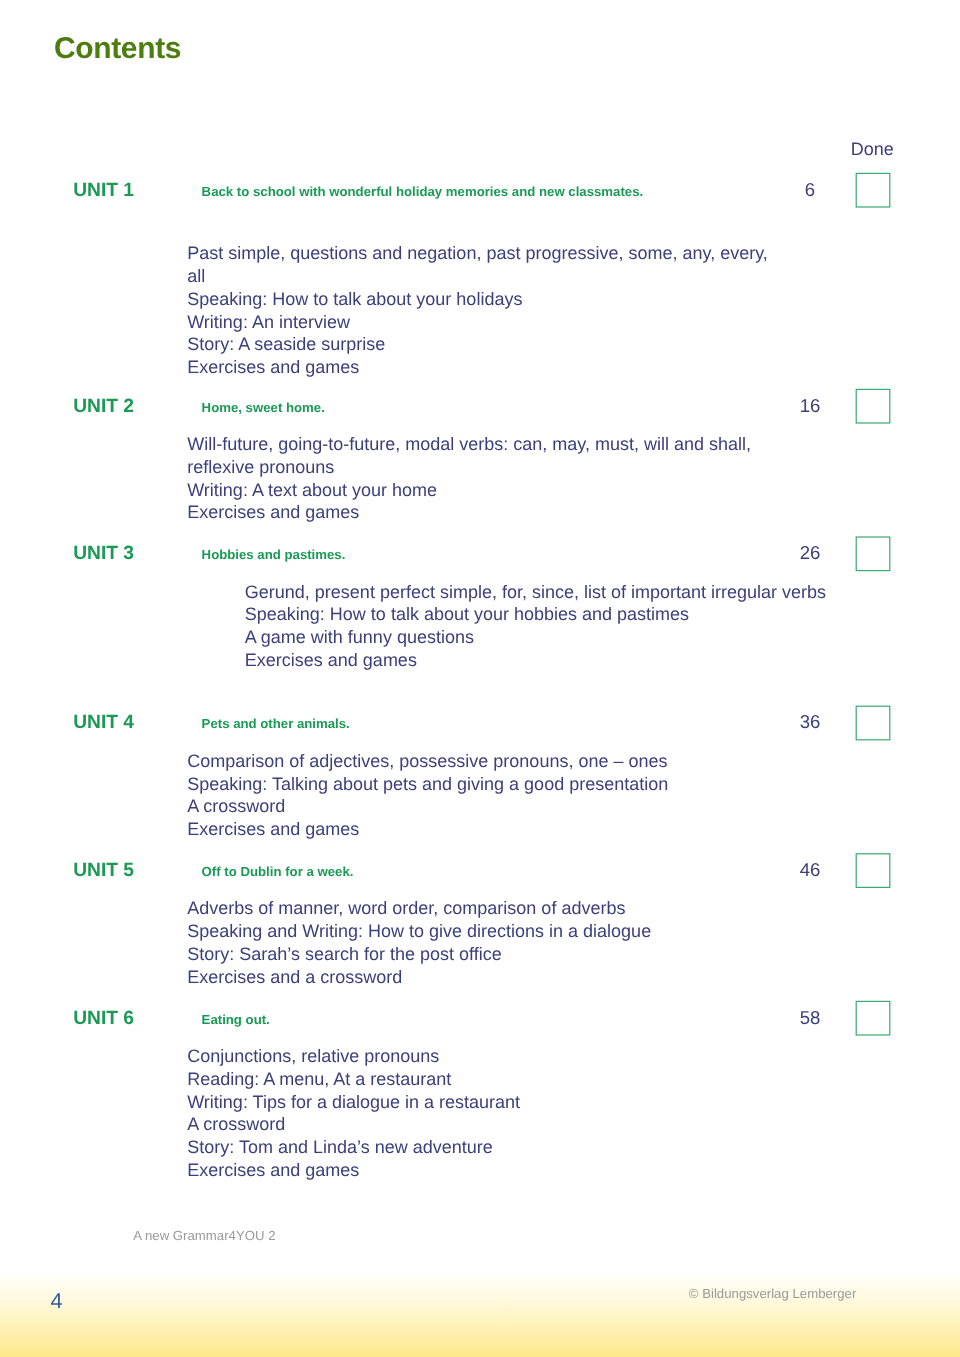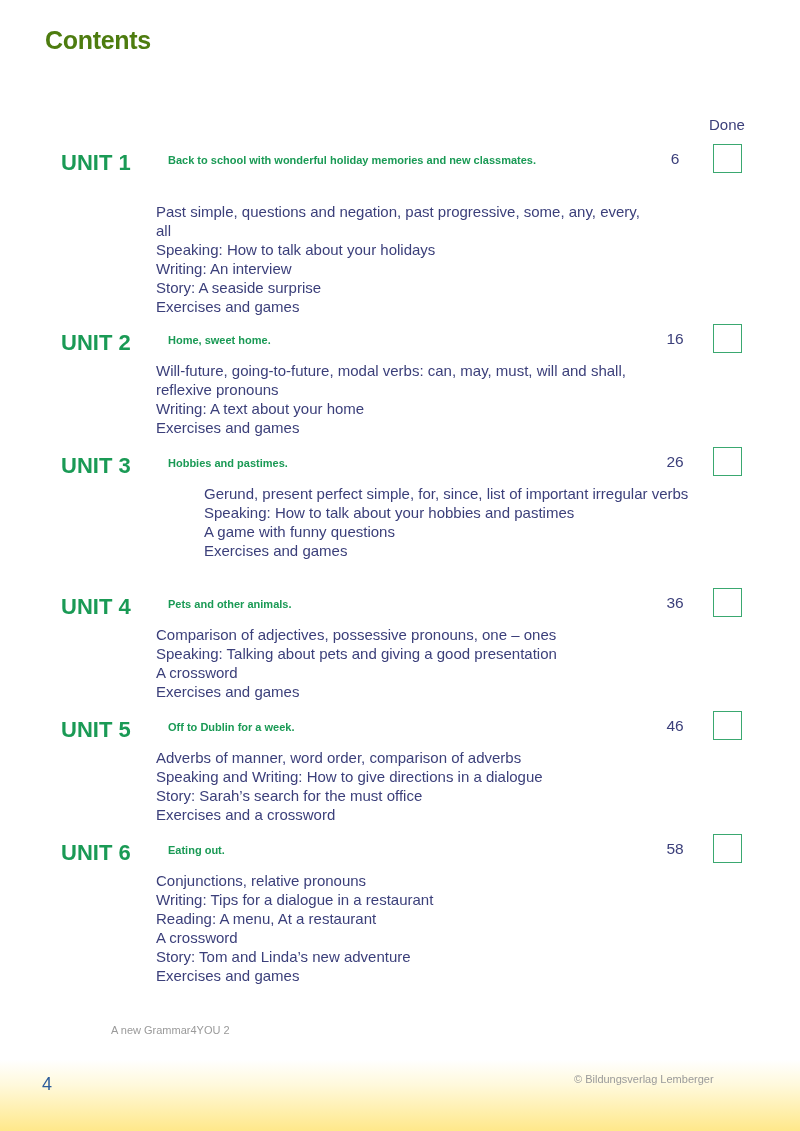--- a/index.html
+++ b/index.html
@@ -14,21 +14,21 @@
   }
   .done-header {
     position: absolute; left: 709px; top: 116px;
     font-size: 15px; color: #3b3f7a;
   }
   .unit {
     position: absolute; left: 0; width: 800px;
   }
   .unit-label {
     position: absolute; left: 61px; top: 0;
-    font-size: 22px; font-weight: bold; color: #1a9a55; text-align: right;
+    font-size: 16px; font-weight: bold; color: #1a9a55; text-align: right;
   }
   .unit-title {
     position: absolute; left: 168px; top: 0; width: 480px;
     font-size: 11px; font-weight: bold; color: #1a9a55; line-height: 21px;
   }
   .unit-page {
     position: absolute; left: 664px; top: 0; width: 22px; text-align: center;
     font-size: 15.5px; color: #3b3f7a;
   }
   .checkbox {
@@ -117,34 +117,34 @@
 </div>
 
 <div class="unit" style="top:717px;">
   <div class="unit-label">UNIT 5</div>
   <div class="unit-title">Off to Dublin for a week.</div>
   <div class="unit-page">46</div>
   <div class="checkbox" style="top:-6px;"></div>
   <div class="topics" style="top:31px;">
     <div>Adverbs of manner, word order, comparison of adverbs</div>
     <div>Speaking and Writing: How to give directions in a dialogue</div>
-    <div>Story: Sarah’s search for the must office</div>
+    <div>Story: Sarah’s search for the post office</div>
     <div>Exercises and a crossword</div>
   </div>
 </div>
 
 <div class="unit" style="top:840px;">
   <div class="unit-label">UNIT 6</div>
   <div class="unit-title">Eating out.</div>
   <div class="unit-page">58</div>
   <div class="checkbox" style="top:-6px;"></div>
   <div class="topics" style="top:31px;">
     <div>Conjunctions, relative pronouns</div>
+    <div>Reading: A menu, At a restaurant</div>
     <div>Writing: Tips for a dialogue in a restaurant</div>
-    <div>Reading: A menu, At a restaurant</div>
     <div>A crossword</div>
     <div>Story: Tom and Linda’s new adventure</div>
     <div>Exercises and games</div>
   </div>
 </div>
 
 <div class="footer-band"></div>
 <div class="footer-page">4</div>
 <div class="footer-book">A new Grammar4YOU 2</div>
 <div class="footer-copy">© Bildungsverlag Lemberger</div>

